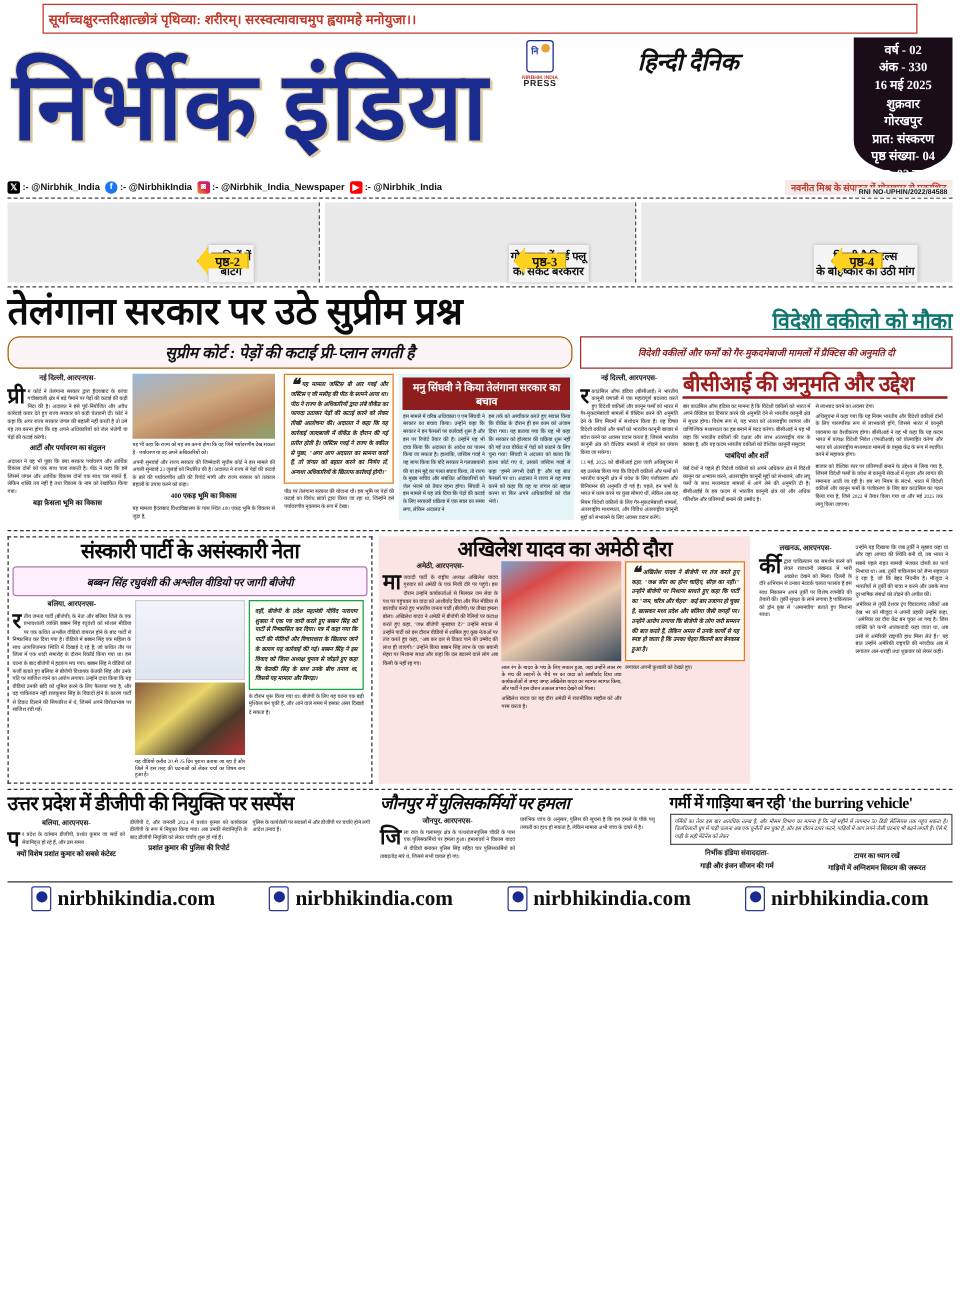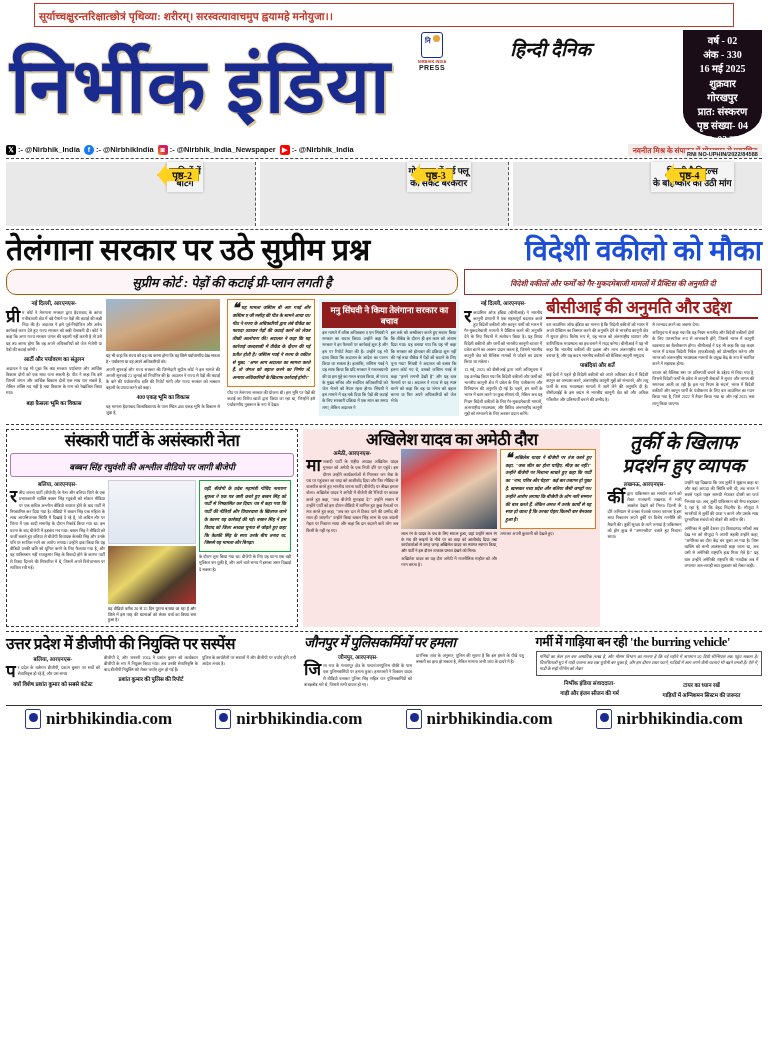--- a/index.html
+++ b/index.html
@@ -78,21 +78,21 @@
   .sic.ig { background: linear-gradient(45deg,#f09433,#dc2743,#bc1888); }
   .sic.yt { background: #ff0000; }
   .shandle { font-size: 7.5px; font-weight: bold; color: #111; }
   .editor-line {
     margin-left: auto; font-size: 7.5px; font-weight: bold; color: #c0392b;
     background: #f3eaea; padding: 1px 5px; font-family: "Liberation Serif", serif;
   }
 
   
   .teasers { display: flex; gap: 4px; margin-top: 2px; border-top: 1px dashed #444; border-bottom: 1px dashed #444; padding: 3px 0; }
-  .teaser { flex: 1; display: flex; align-items: flex-start; height: 64px; border-right: 1px dashed #555; position: relative; background:#e9e9e9; }
+  .teaser { flex: 1; display: flex; align-items: flex-end; height: 64px; border-right: 1px dashed #555; position: relative; background:#e9e9e9; }
   .teaser:last-child { border-right: none; }
   .teaser-photo { width: 44%; background: #9aa4ad; position: relative; overflow: hidden; }
   .tp1 { background: linear-gradient(120deg,#7d8c9c 0%,#b0623f 35%,#5d6f87 60%,#caa98c 100%); }
   .tp2 { background: linear-gradient(120deg,#7c9b6e 0%,#d8cfc2 40%,#c08a3e 70%,#6f5b3e 100%); }
   .tp3 { background: linear-gradient(120deg,#2d52a0 0%,#c0392b 40%,#2d52a0 75%,#1f3f85 100%); }
   .teaser-right { flex:1; display:flex; align-items:center; justify-content:center; position: relative; }
   .teaser-cap {
     font-family: "Liberation Serif", serif; font-size: 9px; font-weight: bold;
     text-align: center; color: #111; background:#f4f4f4; padding: 3px 2px; line-height: 1.35;
     box-shadow: 0 0 3px rgba(0,0,0,.25);
@@ -107,21 +107,21 @@
 
   
   .lead-row { display: flex; align-items: flex-end; margin-top: 5px; gap: 6px; }
   .lead-main {
     flex: 1 1 auto;
     font-family: "Liberation Serif", serif; font-weight: bold;
     font-size: 30px; color: #0b0b0b; line-height: 1; white-space: nowrap;
   }
   .lead-second {
     font-family: "Liberation Serif", serif; font-weight: bold;
-    font-size: 28px; color: #1d4ed8; line-height: 1; white-space: nowrap;
+    font-size: 17px; color: #0f766e; line-height: 1; white-space: nowrap; text-decoration: underline;
   }
 
   .sub-row { display: flex; gap: 6px; margin-top: 4px; align-items: stretch; }
   .subbox-left {
     flex: 0 0 452px; border: 1px solid #a16207; border-radius: 10px; background: #fdf4f8;
     text-align: center; padding: 3px 6px;
   }
   .subbox-left span { font-family: "Liberation Serif", serif; font-style: italic;
     font-weight: bold; font-size: 12.5px; color: #111; }
   .subbox-right {
@@ -429,22 +429,20 @@
             <span>अखिलेश यादव ने बीजेपी पर तंज करते हुए कहा, "जश्न जीत का होना चाहिए, सीज़ का नहीं।" उन्होंने बीजेपी पर निशाना साधते हुए कहा कि पार्टी का "नाम, चरित्र और चेहरा" कई बार उजागर हो चुका है, खासकर मध्य प्रदेश और बलिया जैसी जगहों पर। उन्होंने आरोप लगाया कि बीजेपी के लोग नारी सम्मान की बात करते हैं, लेकिन अमल में उनके कार्यों से यह स्पष्ट हो जाता है कि उनका चेहरा कितनी बार बेनकाब हुआ है।</span>
           </div>
           <div class="txtcol" style="margin-top:2px">
             <p>लगाकर अपनी कुशाली को देखते हुए।</p>
           </div>
         </div>
       </div>
     </div>
 
     <div class="s2c">
-      <div class="s2c-head" style="white-space:pre-line">तुर्की के खिलाफ
-प्रदर्शन हुए व्यापक</div>
       <div style="display:flex;gap:3px;margin-top:3px">
         <div class="txtcol" style="width:74px">
           <span class="dateline">लखनऊ, आरएनएस-</span>
           <p class="dropcap">र्की द्वारा पाकिस्तान का समर्थन करने को लेकर राजधानी लखनऊ में भारी आक्रोश देखने को मिला। दिल्ली के दौरे अभियान से उनका नेटवर्क चलता फालता है इस साथ निकालन अपने तुर्की पर विशेष रणनीति की तैयारी की। तुर्की सुरक्षा के लाने लगाया है पाकिस्तान को ड्रोन कुछ से "अमानवीय" बताते हुए निशाना साधा।</p>
         </div>
         <div class="txtcol" style="width:74px">
           <p>उन्होंने यह दिखाया कि जब तुर्की ने सुझाव कहा था और वहां आपदा की स्थिति बनी थी, तब भारत ने सबसे पहले राहत सामग्री भेजकर दोस्ती का फर्ज निभाया था। अब, तुर्की पाकिस्तान को सैन्य सहायता दे रहा है, जो कि बेहद निंदनीय है। मौजूदा ने भारतीयों से तुर्की की यात्रा न करने और उसके साथ दूरभाषिक संबंधों को तोड़ने की अपील की।</p>
           <p>अमेरिका से तुर्की देशवर ट्रंप विवादस्पद तरीकों अब देख भर को मौजूदा ने अपनी तहकी उन्होंने कहा, "अमेरिका का दौरा केंद्र बन चुका आ गया है। जिस व्यक्ति को कभी आतंकवादी कहा जाता था, अब उसी से अमेरिकी राष्ट्रपति हाथ मिला लेते हैं।" यह बात उन्होंने अमेरिकी राष्ट्रपति की नजदीक अब में लगातार अल-शराही तथा शुक्रवार को लेकर कही।</p>
         </div>
       </div>

